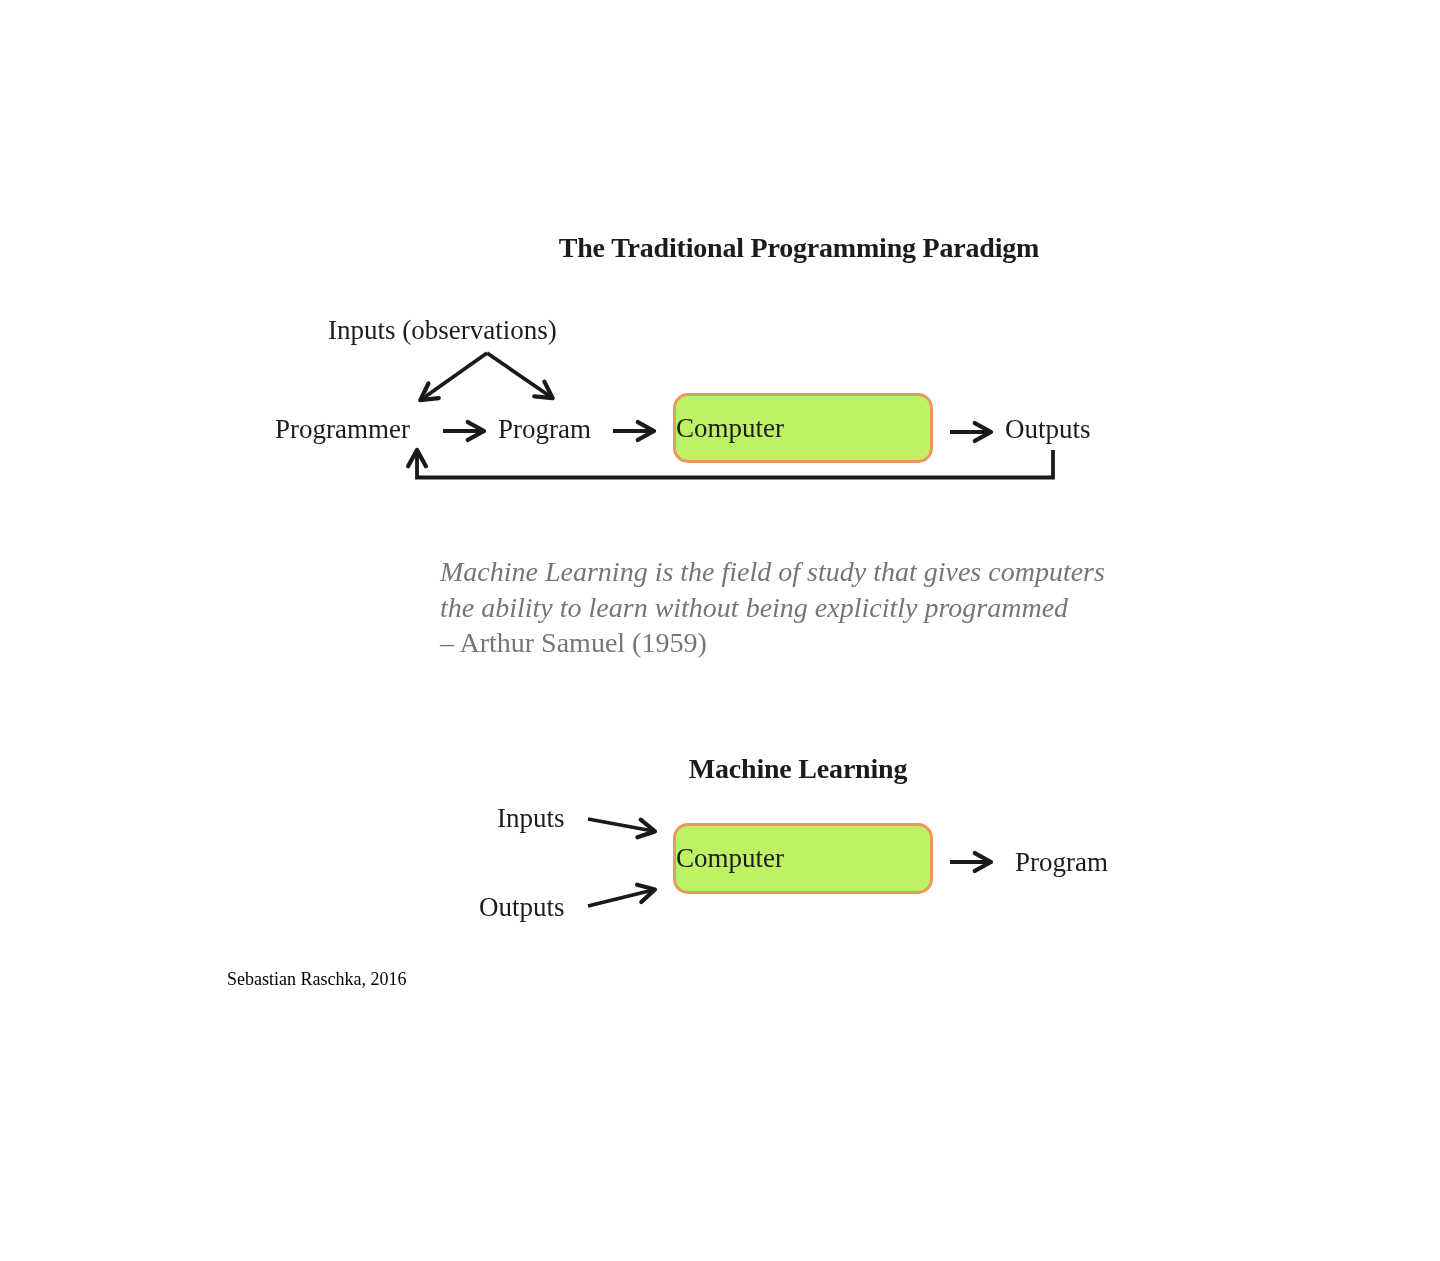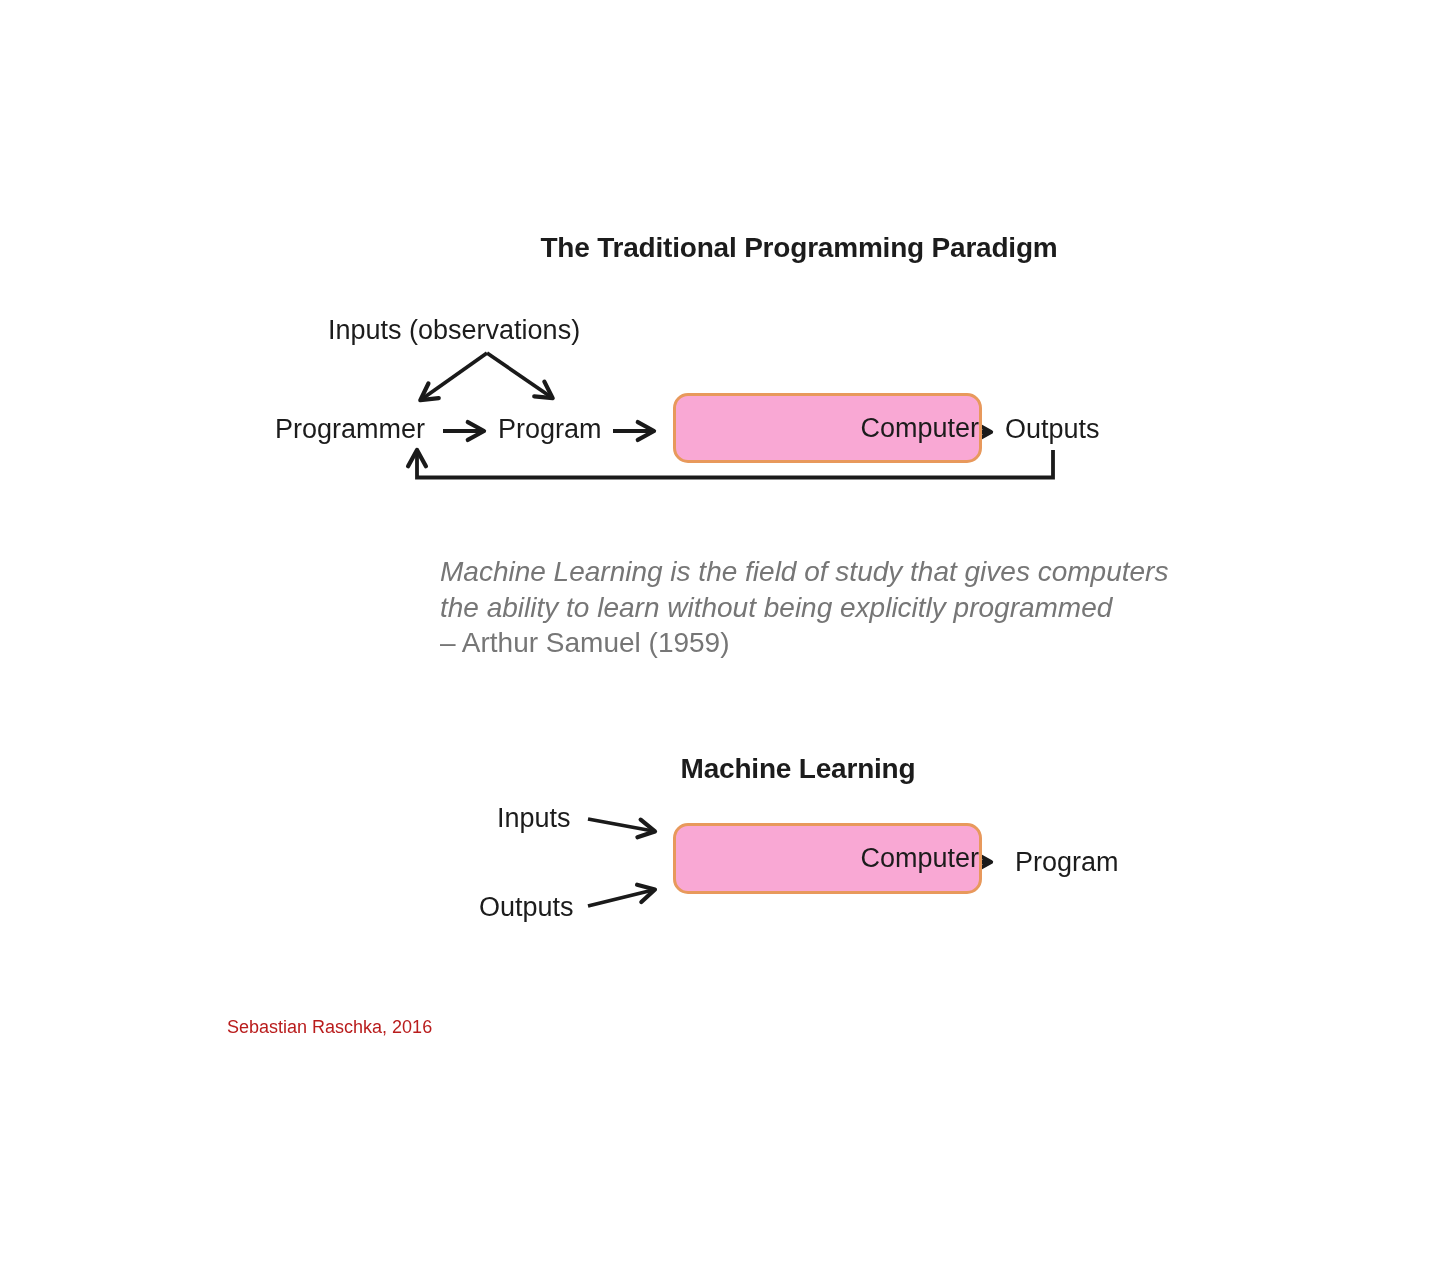--- a/index.html
+++ b/index.html
@@ -5,21 +5,21 @@
   html, body {
     margin: 0;
     padding: 0;
     background: #ffffff;
   }
   .canvas {
     position: relative;
     width: 1440px;
     height: 1261px;
     background: var(--bg, #ffffff);
-    font-family: Liberation Sans, sans-serif;
+    font-family: Liberation Serif, serif;
     color: var(--text, #1c1c1c);
     overflow: hidden;
   }
   .overlay {
     position: absolute;
     left: 0;
     top: 0;
     width: 1440px;
     height: 1261px;
     pointer-events: none;
@@ -48,50 +48,50 @@
     position: absolute;
     transform: translateX(-50%);
     font-size: 28px;
     font-weight: bold;
     letter-spacing: -0.2px;
     line-height: 34px;
     white-space: nowrap;
   }
   .computer-box {
     position: absolute;
-    width: 309px;
+    width: 260px;
     height: 70px;
     box-sizing: border-box;
     border: 3.5px solid var(--orange, #e8995c);
     border-radius: 15px;
-    background: #f9a8d4;
+    background: #bef264;
     display: flex;
     align-items: center;
-    justify-content: flex-end;
+    justify-content: flex-start;
     font-size: 27px;
   }
   .quote-block {
     position: absolute;
     left: 440px;
     top: 554px;
     width: 760px;
     color: var(--quote, #767676);
     font-size: 28px;
     line-height: 35.5px;
   }
   .quote-line-italic {
     font-style: italic;
   }
   .credit {
     position: absolute;
     left: 227px;
-    top: 1016px;
+    top: 968px;
     font-size: 18px;
     line-height: 22px;
-    color: #b91c1c;
+    color: #000000;
   }
 </style>
 </head>
 <body>
 
 <div class="canvas" style="--bg: #ffffff; --orange: #e8995c; --arrow: #1a1a1a; --text: #1c1c1c; --quote: #767676;">
 
   <svg class="overlay" viewBox="0 0 1440 1261" xmlns="http://www.w3.org/2000/svg">
     <defs>
       <marker id="ah" viewBox="0 0 12 12" refX="9" refY="6" markerWidth="6.4" markerHeight="6.4" orient="auto-start-reverse" markerUnits="strokeWidth">

